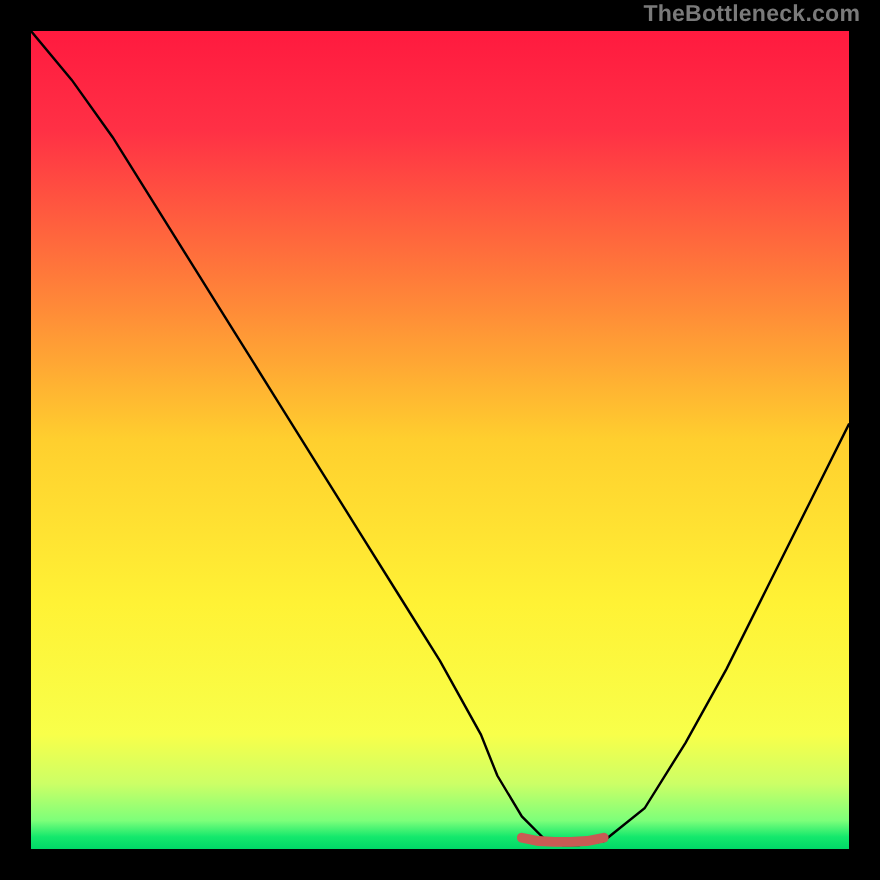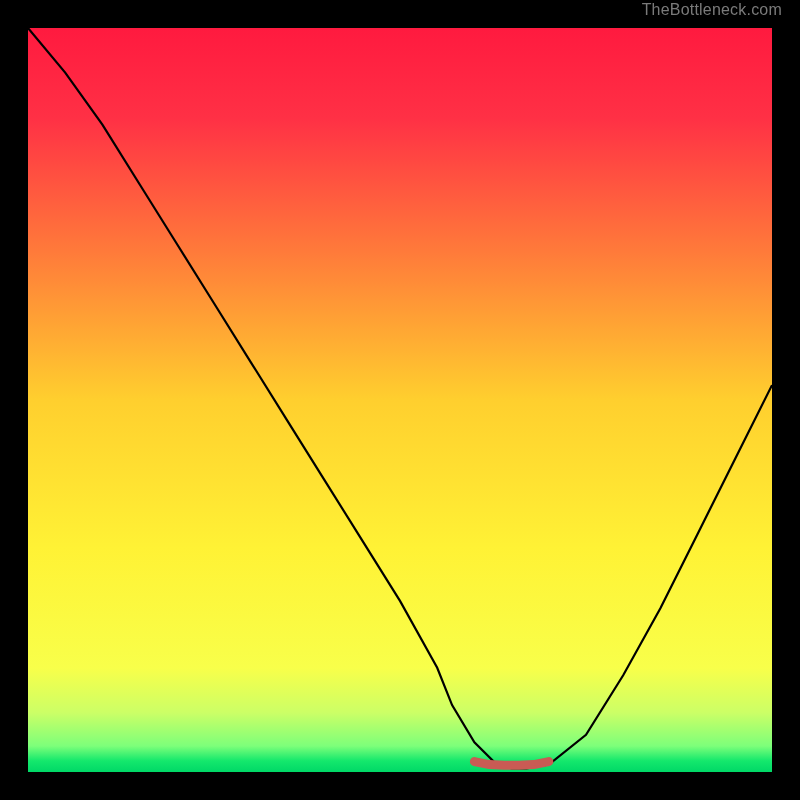--- a/index.html
+++ b/index.html
@@ -25,22 +25,22 @@
     top: 14px;
     width: 744px;
     height: 744px;
     overflow: hidden;
   }
   .watermark {
     position: absolute;
     top: 1px;
     right: 18px;
     color: #7a7a7a;
-    font-size: 16px;
-    font-weight: 400;
+    font-size: 21px;
+    font-weight: 700;
     letter-spacing: 0.2px;
   }
   svg {
     display: block;
   }
 </style>
 </head>
 <body>
 
 <div class="frame">

